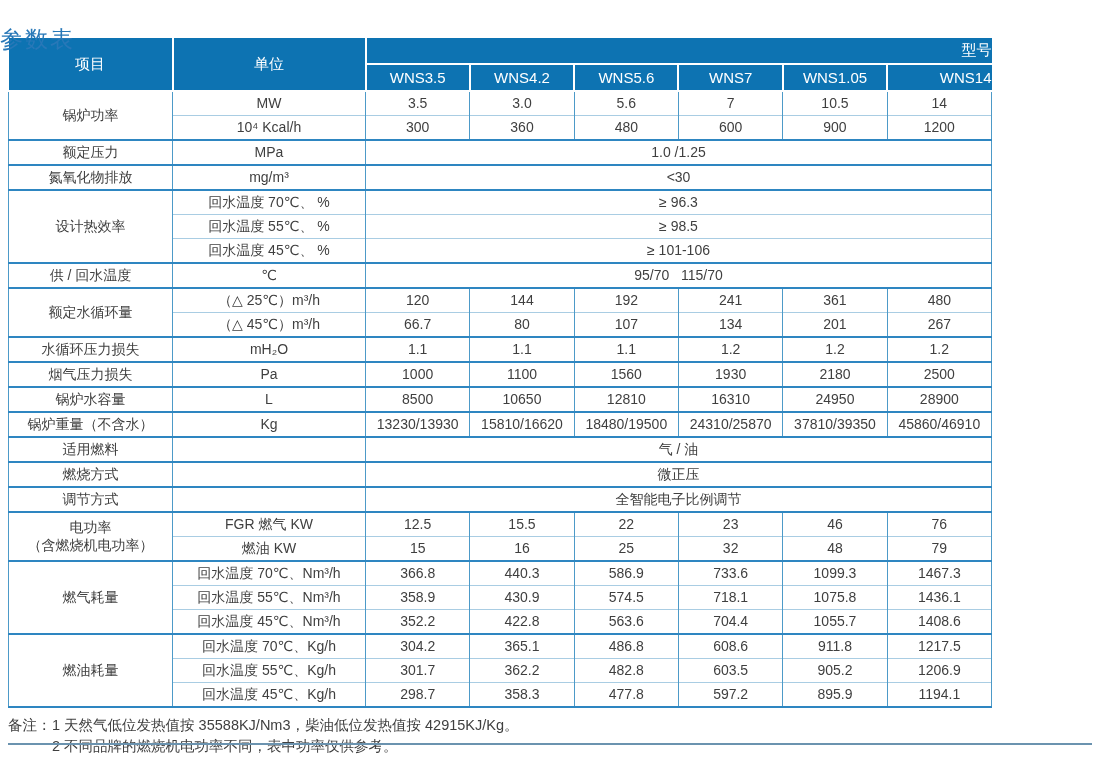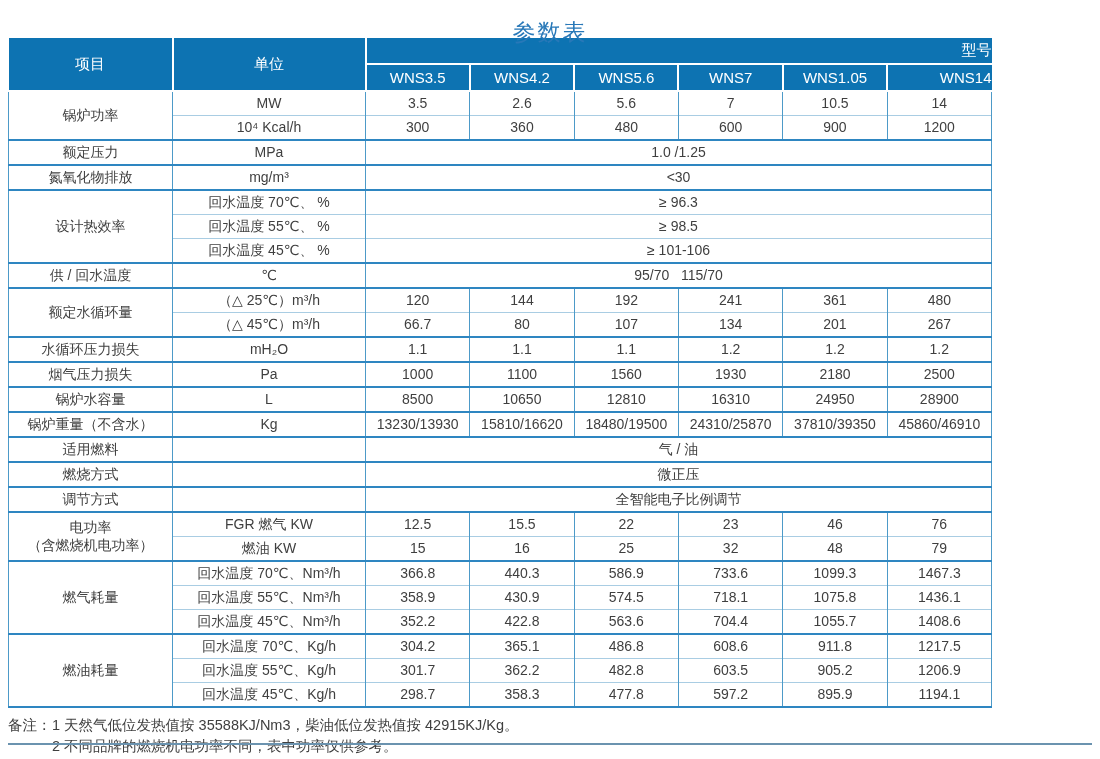--- a/index.html
+++ b/index.html
@@ -3,25 +3,25 @@
 <meta charset="utf-8">
 <style>
   html,body{margin:0;padding:0;}
   body{
     width:1100px;height:759px;background:#ffffff;
     font-family:"Liberation Sans","DejaVu Sans",sans-serif;
     color:var(--text,#3f3f3f);
     position:relative;overflow:hidden;
   }
   .page-title{
-    text-align:center;
+    text-align:left;
     font-size:23px;
     letter-spacing:2px;
     color:var(--title,#2878b8);
-    padding-top:17px;
+    padding-top:24px;
     height:36px;
     box-sizing:border-box;
   }
   table.spec{
     border-collapse:collapse;
     table-layout:fixed;
     width:984px;
     margin:2px 8px 0 8px;
     font-size:14px;
   }
@@ -106,21 +106,21 @@
       <th>WNS7</th>
       <th>WNS1.05</th>
       <th class="last">WNS14</th>
     </tr>
   </thead>
   <tbody>
       <tr class="major">
         <td class="item" rowspan="2">锅炉功率</td>
         <td class="unit">MW</td>
         <td class="val">3.5</td>
-        <td class="val">2.6</td>
+        <td class="val">3.0</td>
         <td class="val">5.6</td>
         <td class="val">7</td>
         <td class="val">10.5</td>
         <td class="val">14</td>
       </tr>
       <tr>
         <td class="unit">10⁴ Kcal/h</td>
         <td class="val">300</td>
         <td class="val">360</td>
         <td class="val">480</td>

